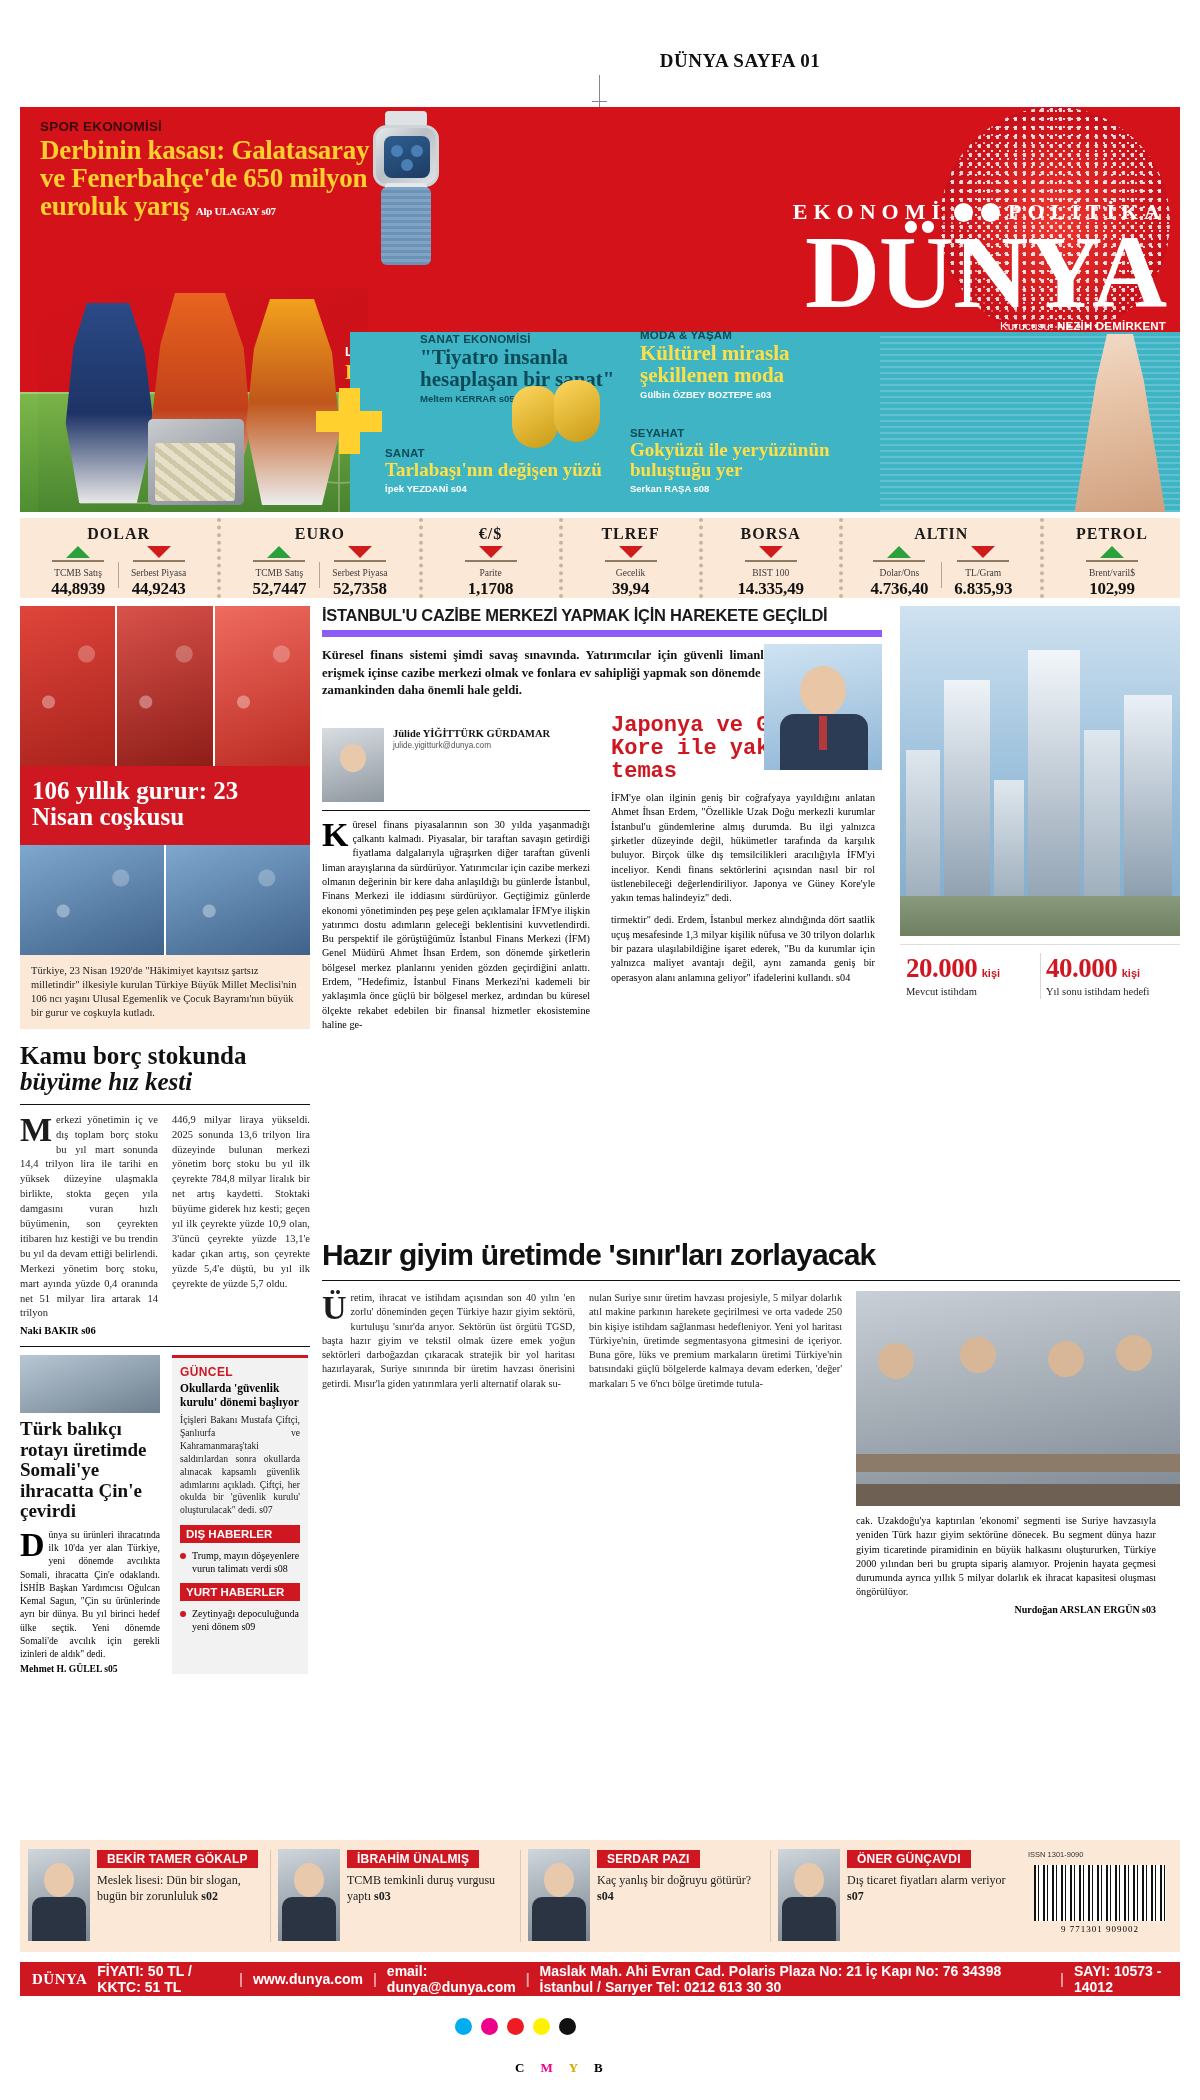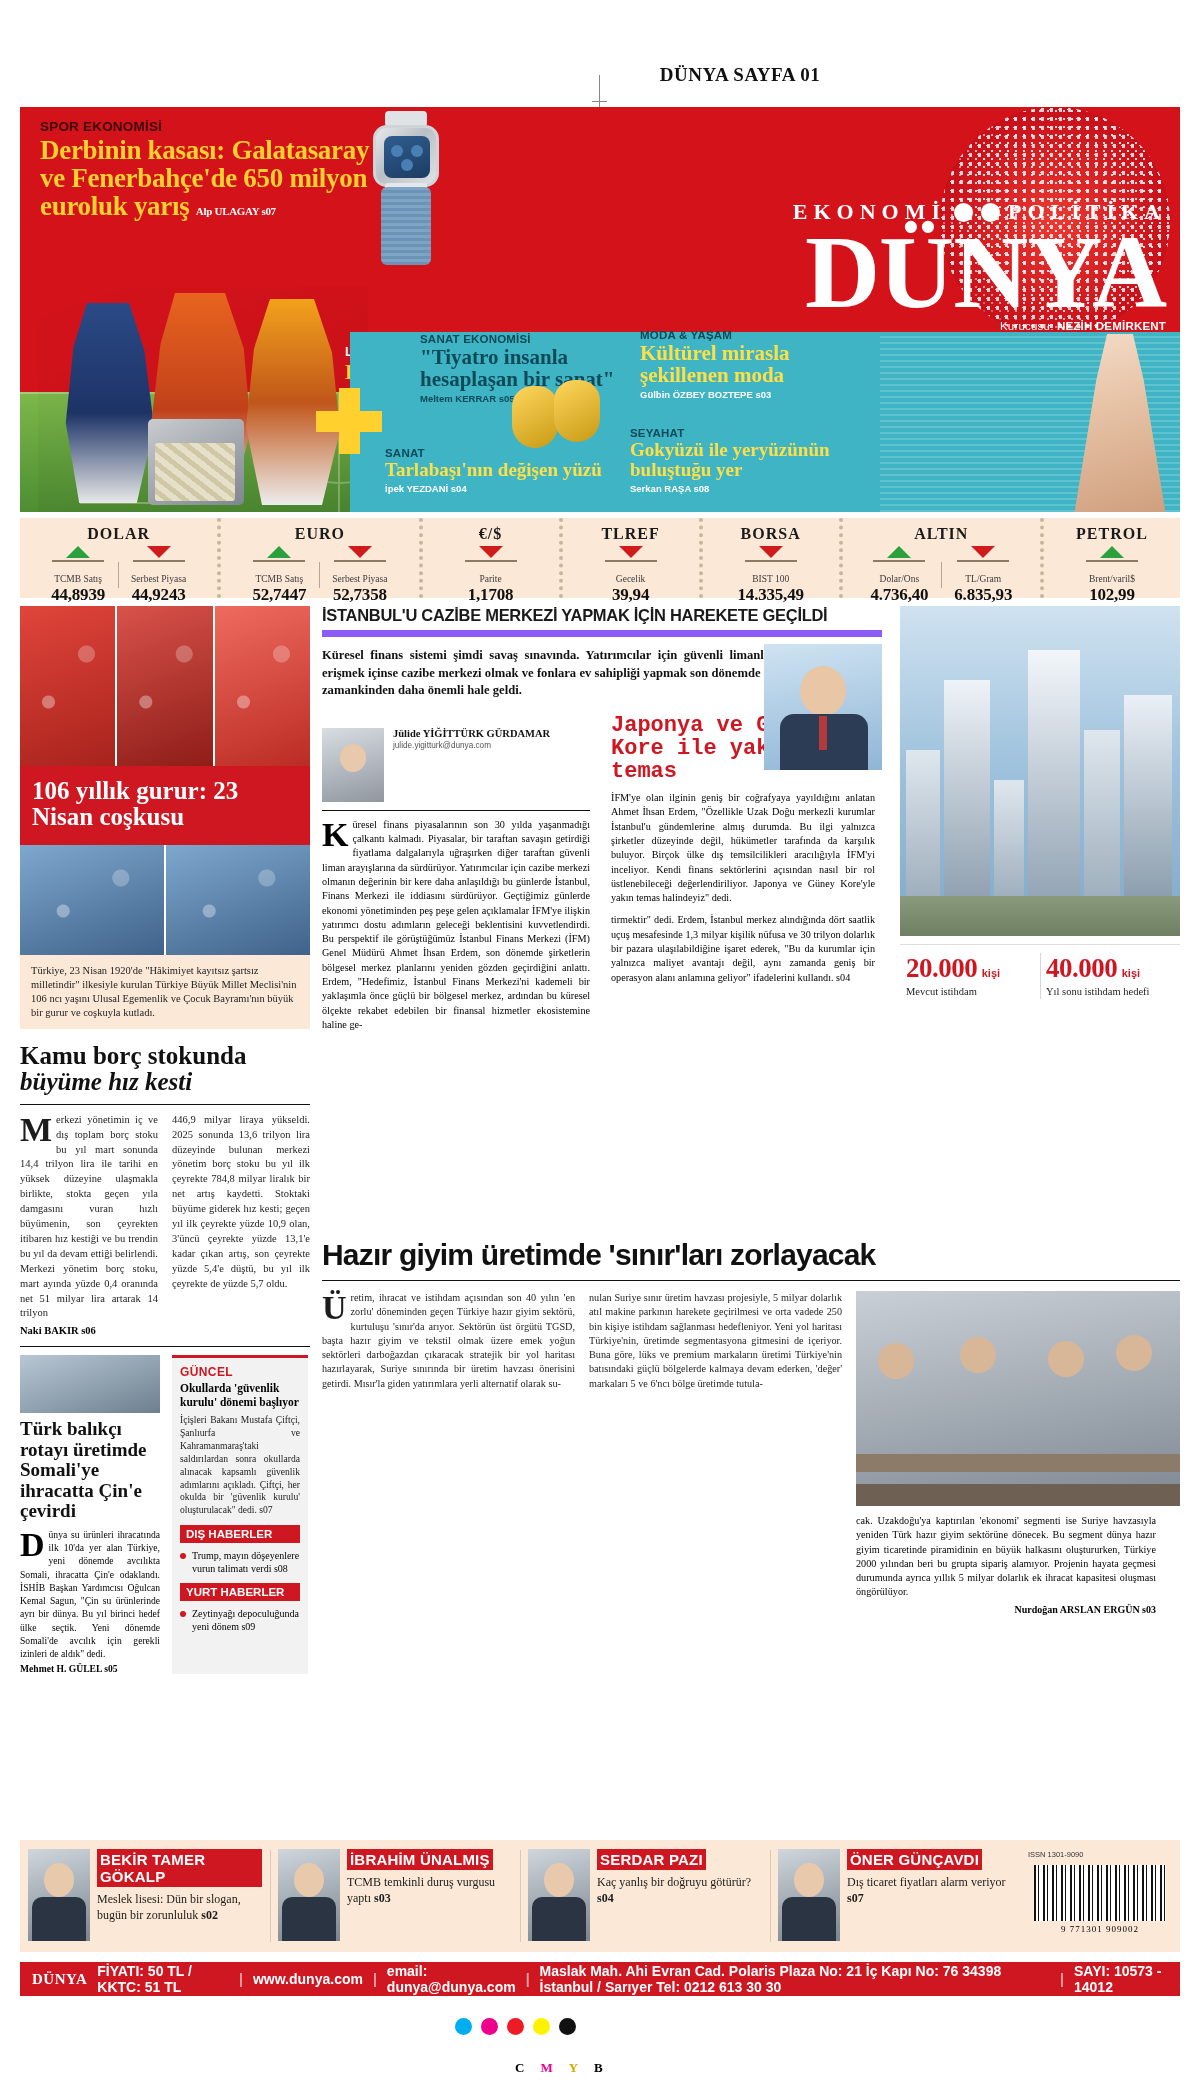--- a/index.html
+++ b/index.html
@@ -10,21 +10,21 @@
     font-family: "Liberation Sans", sans-serif;
     overflow: hidden;
   }
   .page { position: relative; width: 1200px; height: 2100px; background: #fff; }
 
   
   .print-header {
     position: absolute; top: 30px; left: 0; width: 1200px; height: 60px;
   }
   .print-slug {
-    position: absolute; left: 540px; top: 34px; width: 400px;
+    position: absolute; left: 540px; top: 20px; width: 400px;
     text-align: center;
     font-family: "Liberation Serif", serif;
     font-size: 19px; font-weight: 700; letter-spacing: .5px; color: #111;
   }
   .reg-v { position: absolute; left: 599px; top: 45px; width: 1px; height: 26px; background: #888; }
   .reg-cross { position: absolute; left: 592px; top: 64px; width: 15px; height: 15px; }
   .reg-cross:before { content:""; position:absolute; left:7px; top:0; width:1px; height:15px; background:#888; }
   .reg-cross:after  { content:""; position:absolute; left:0; top:7px; width:15px; height:1px; background:#888; }
 
   
@@ -169,21 +169,21 @@
   .fx-sub { position: relative; padding: 0 13px; }
   .fx-sub + .fx-sub:before {
     content:""; position:absolute; left:0; top:16px; width:1px; height:26px; background:#b9a68f;
   }
   .arrow-line { width: 52px; height: 2px; background: #8d7a63; margin: 2px auto 0; position: relative; }
   .arrow { width: 0; height: 0; margin: 0 auto; }
   .arrow.up { border-left: 12px solid transparent; border-right: 12px solid transparent; border-bottom: 12px solid #2aa13c; }
   .arrow.down { border-left: 12px solid transparent; border-right: 12px solid transparent; border-top: 12px solid #cf1b1b; }
   .fx-label {
     font-family: "Liberation Serif", serif;
-    font-size: 9.5px; color: #3a3a3a; margin-top: 12px;
+    font-size: 9.5px; color: #3a3a3a; margin-top: 6px;
   }
   .fx-val {
     font-family: "Liberation Serif", serif;
     font-size: 17px; font-weight: 700; color: #111; margin-top: 1px; letter-spacing: -.2px;
   }
 
   
   .body { position: absolute; left: 20px; top: 606px; width: 1160px; height: 1210px; }
 
   
@@ -318,22 +318,22 @@
   .colstrip {
     position: absolute; left: 20px; top: 1840px; width: 1160px; height: 112px;
     background: #fbe8d6; display: flex; align-items: stretch;
   }
   .cw { flex: 1; display: flex; gap: 7px; padding: 9px 8px; position: relative; }
   .cw + .cw:before { content:""; position:absolute; left:0; top:10px; width:1px; height:92px; background:#dcc9b3; }
   .cw-ph { width: 62px; height: 92px; flex:none; background: linear-gradient(165deg,#cfd6dc,#7b858f); position:relative; overflow:hidden;}
   .cw-ph .face { position:absolute; left:16px; top:14px; width:30px; height:34px; border-radius:50%; background:#e9c9ab;}
   .cw-ph .suit { position:absolute; left:4px; top:48px; width:54px; height:46px; border-radius:10px 10px 0 0; background:#2b3442;}
   .cw-name {
-    background:#cf1722; color:#fff; font-size: 15px; font-weight: 800; letter-spacing:.2px;
-    padding: 2px 3px; display:inline-block;
+    background:#cf1722; color:#fff; font-size: 12px; font-weight: 800; letter-spacing:.2px;
+    padding: 2px 10px; display:inline-block;
   }
   .cw-text { font-family:"Liberation Serif", serif; font-size: 12px; line-height:1.32; color:#1c1c1c; margin-top: 5px; }
   .cw-text b { font-weight: 700; }
   .barcode-cell { width: 160px; padding: 10px 8px; display:flex; flex-direction:column; align-items:center; }
   .issn { font-size: 7.5px; color:#333; align-self:flex-start; }
   .barcode { margin-top: 6px; width: 132px; height: 56px;
     background: repeating-linear-gradient(90deg,#111 0 2px, #fff 2px 4px, #111 4px 5px, #fff 5px 9px);}
   .barnum { font-family:"Liberation Serif", serif; font-size: 9px; margin-top:3px; letter-spacing:1px; }
 
   

